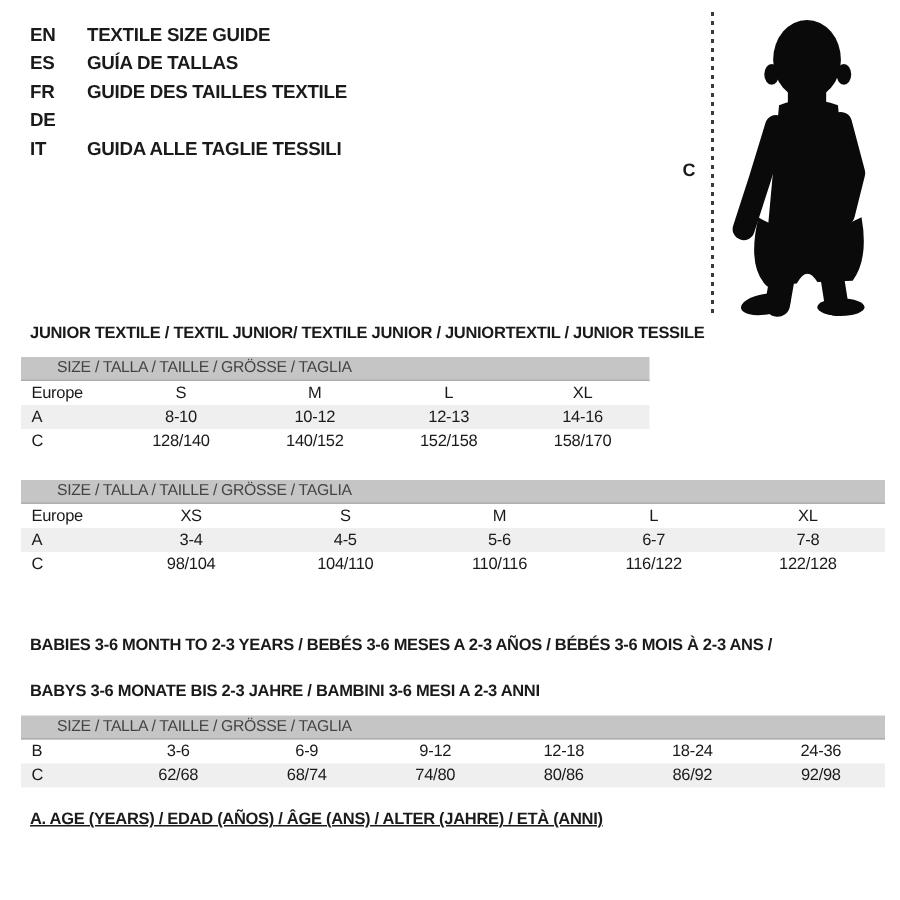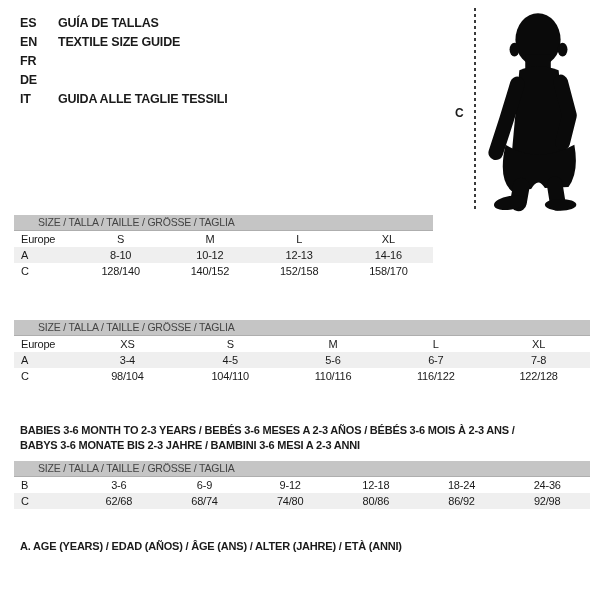--- a/index.html
+++ b/index.html
@@ -26,36 +26,37 @@
   .size-bar{
     height:15px;line-height:15px;background:#c5c5c5;color:#444444;
     font-size:10.5px;padding-left:24px;border-bottom:1px solid #aeaeae;
   }
   .row{display:flex;height:16px;align-items:center;font-size:11px;}
   .row.stripe{background:#efefef;}
   .cl{width:62px;padding-left:7px;box-sizing:border-box;}
   .cv{flex:1;text-align:center;}
   
   .foot-block{position:absolute;left:20px;top:538px;}
-  .foot-line{font-size:11px;font-weight:bold;height:17px;line-height:17px;white-space:nowrap;}
+  .foot-line{font-size:11px;font-weight:bold;height:17px;line-height:17px;white-space:nowrap;text-decoration:underline;}
 </style>
 </head>
 <body>
 
 <div class="lang-block">
   <div class="lang-row">
+    <span class="lang-code">EN</span>
+    <span>TEXTILE SIZE GUIDE</span>
+  </div>
+  <div class="lang-row">
     <span class="lang-code">ES</span>
     <span>GUÍA DE TALLAS</span>
   </div>
   <div class="lang-row">
-    <span class="lang-code">EN</span>
-    <span>TEXTILE SIZE GUIDE</span>
-  </div>
-  <div class="lang-row">
     <span class="lang-code">FR</span>
+    <span>GUIDE DES TAILLES TEXTILE</span>
   </div>
   <div class="lang-row">
     <span class="lang-code">DE</span>
   </div>
   <div class="lang-row">
     <span class="lang-code">IT</span>
     <span>GUIDA ALLE TAGLIE TESSILI</span>
   </div>
 </div>
 
@@ -72,20 +73,21 @@
     <path d="M78,74 L87,108 L80,136" fill="none" stroke="#0a0a0a" stroke-width="15" stroke-linecap="round" stroke-linejoin="round"></path>
     <path d="M22,138 Q14,172 28,185 L48,183 Q55,170 62,182 L86,181 Q97,166 92,138 Q55,158 22,138 Z"></path>
     <path d="M38,180 L35,197" fill="none" stroke="#0a0a0a" stroke-width="17" stroke-linecap="round"></path>
     <path d="M72,178 L75,197" fill="none" stroke="#0a0a0a" stroke-width="16" stroke-linecap="round"></path>
     <ellipse cx="27" cy="197" rx="17" ry="7" transform="rotate(-9 27 197)"></ellipse>
     <ellipse cx="78" cy="199" rx="16" ry="6"></ellipse>
   </g>
 </svg>
 
 <section class="tbl" style="top:215px;width:419px;">
+  <div class="tbl-title">JUNIOR TEXTILE / TEXTIL JUNIOR/ TEXTILE JUNIOR / JUNIORTEXTIL / JUNIOR TESSILE</div>
   <div class="size-bar">SIZE / TALLA / TAILLE / GRÖSSE / TAGLIA</div>
   <div class="row">
     <span class="cl">Europe</span>
     <span class="cv">S</span>
     <span class="cv">M</span>
     <span class="cv">L</span>
     <span class="cv">XL</span>
   </div>
   <div class="row stripe">
     <span class="cl">A</span>
@@ -125,21 +127,21 @@
     <span class="cl">C</span>
     <span class="cv">98/104</span>
     <span class="cv">104/110</span>
     <span class="cv">110/116</span>
     <span class="cv">116/122</span>
     <span class="cv">122/128</span>
   </div>
 </section>
 
 <section class="tbl" style="top:423px;width:576px;">
-  <div class="tbl-title" style="margin-bottom:0;">BABIES 3-6 MONTH TO 2-3 YEARS / BEBÉS 3-6 MESES A 2-3 AÑOS / BÉBÉS 3-6 MOIS À 2-3 ANS /</div>
+  <div class="tbl-title" style="margin-bottom:16px;">BABIES 3-6 MONTH TO 2-3 YEARS / BEBÉS 3-6 MESES A 2-3 AÑOS / BÉBÉS 3-6 MOIS À 2-3 ANS /</div>
   <div class="tbl-title">BABYS 3-6 MONATE BIS 2-3 JAHRE / BAMBINI 3-6 MESI A 2-3 ANNI</div>
   <div class="size-bar">SIZE / TALLA / TAILLE / GRÖSSE / TAGLIA</div>
   <div class="row">
     <span class="cl">B</span>
     <span class="cv">3-6</span>
     <span class="cv">6-9</span>
     <span class="cv">9-12</span>
     <span class="cv">12-18</span>
     <span class="cv">18-24</span>
     <span class="cv">24-36</span>

